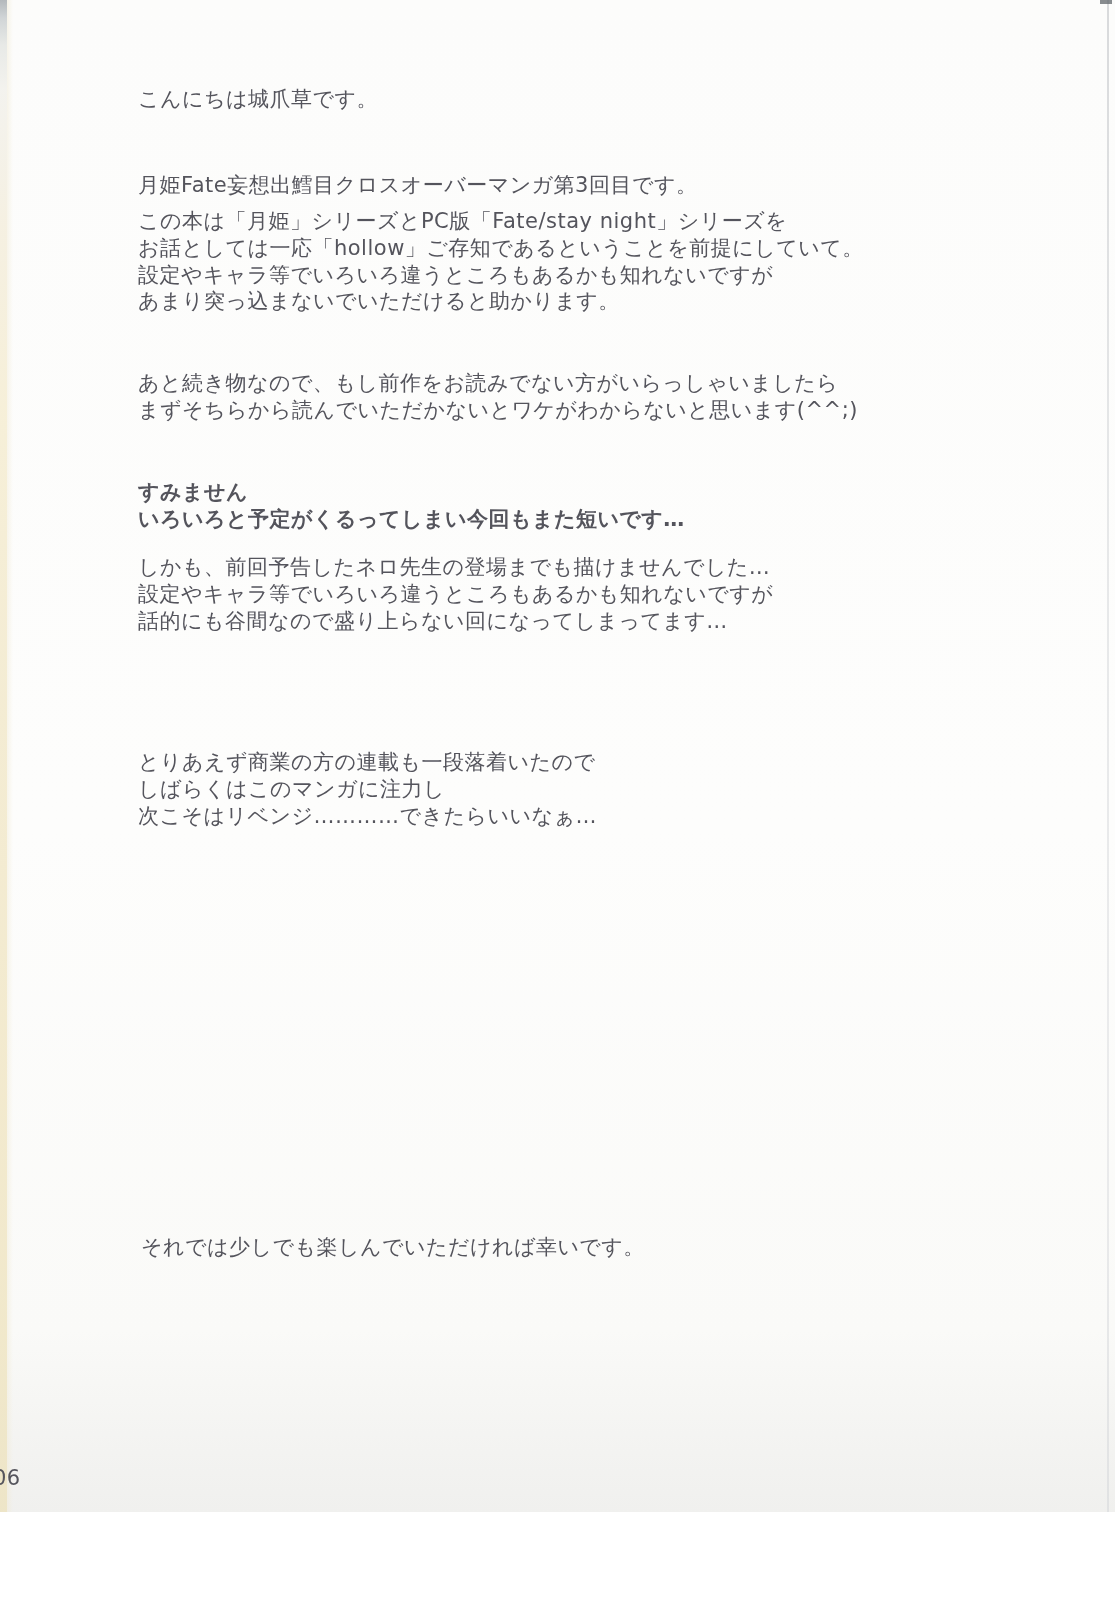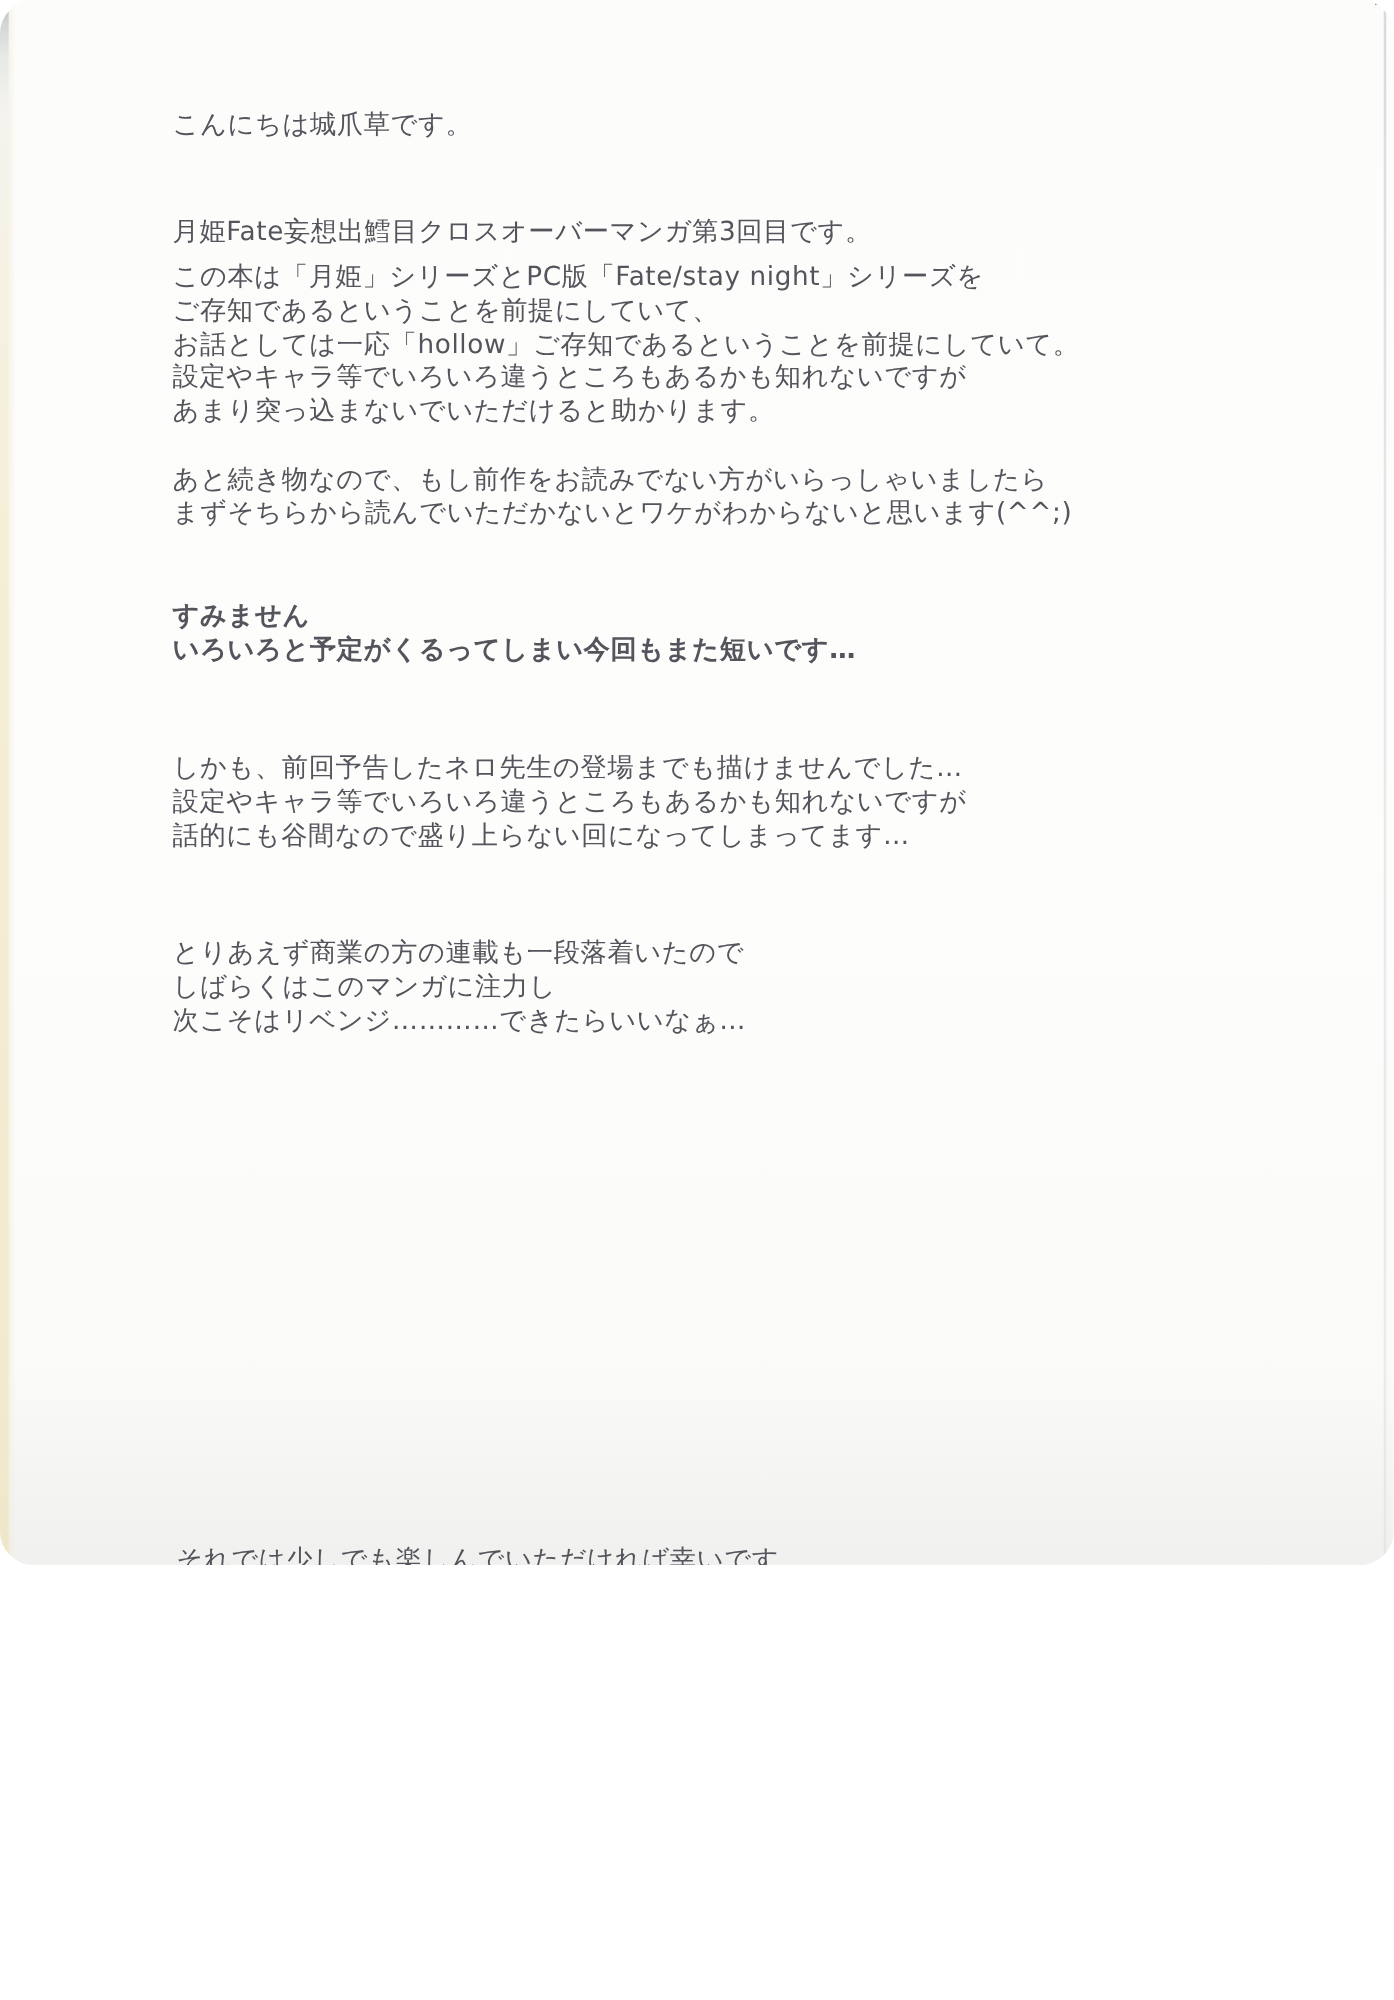--- a/index.html
+++ b/index.html
@@ -3,26 +3,25 @@
 <meta charset="utf-8">
 <style>
   html, body {
     margin: 0;
     padding: 0;
     background: #ffffff;
   }
   .scan-page {
     position: relative;
     width: 1115px;
-    height: 1252px;
+    height: 1512px;
     overflow: hidden;
     background: linear-gradient(180deg, #fcfcfb 0%, #fdfdfc 55%, #fafaf8 88%, #f3f3f1 96%, #f0f0ee 100%);
     font-family: "DejaVu Sans", "Liberation Sans", sans-serif;
     color: #54545c;
-    border-radius: 27px;
   }
   
   .edge-left {
     position: absolute;
     left: 0; top: 0;
     width: 7px; height: 1600px;
     background: linear-gradient(180deg,
       #a7adb1 0px, #c9ced0 18px, #e4e6e3 45px, #f2f1ec 90px,
       #f4eedd 230px, #f5edd2 420px, #f2e9cc 700px, #f1e7c7 1040px,
       #efe5c3 1340px, #ece2c0 1600px);
@@ -62,21 +61,21 @@
     line-height: 26.8px;
     letter-spacing: 0.5px;
     white-space: nowrap;
     color: #54545c;
   }
   .b0 { top: 86px; }
   .b1 { top: 132px; margin-top: 40px; }
   .b2 { top: 208px; }
   .b3 { top: 370px; }
   .b4 { top: 479px; font-weight: bold; }
-  .b5 { top: 554px; margin-top: 47px; }
+  .b5 { top: 554px; }
   .b6 { top: 749px; }
   .b7 { top: 1234px; left: 141px; text-align: center; }
   .page-number {
     position: absolute;
     left: -7px;
     top: 1466px;
     font-size: 21px;
     letter-spacing: 0.5px;
     color: #55555d;
   }
@@ -95,21 +94,20 @@
   <div class="tblock b0">
     <div>こんにちは城爪草です。</div>
   </div>
 
   <div class="tblock b1">
     <div>月姫Fate妄想出鱈目クロスオーバーマンガ第3回目です。</div>
   </div>
 
   <div class="tblock b2">
     <div>この本は「月姫」シリーズとPC版「Fate/stay night」シリーズを</div>
-    <div>ご存知であるということを前提にしていて、</div>
     <div>お話としては一応「hollow」ご存知であるということを前提にしていて。</div>
     <div>設定やキャラ等でいろいろ違うところもあるかも知れないですが</div>
     <div>あまり突っ込まないでいただけると助かります。</div>
   </div>
 
   <div class="tblock b3">
     <div>あと続き物なので、もし前作をお読みでない方がいらっしゃいましたら</div>
     <div>まずそちらから読んでいただかないとワケがわからないと思います(^^;)</div>
   </div>
 

